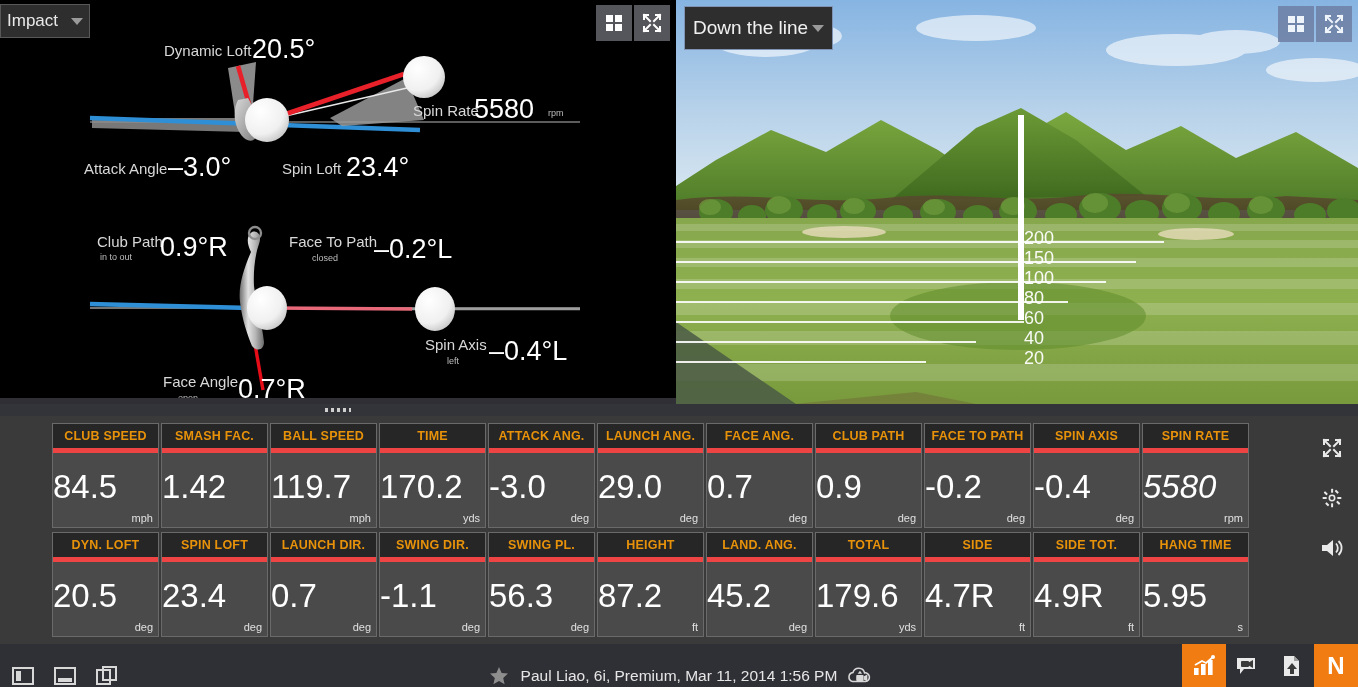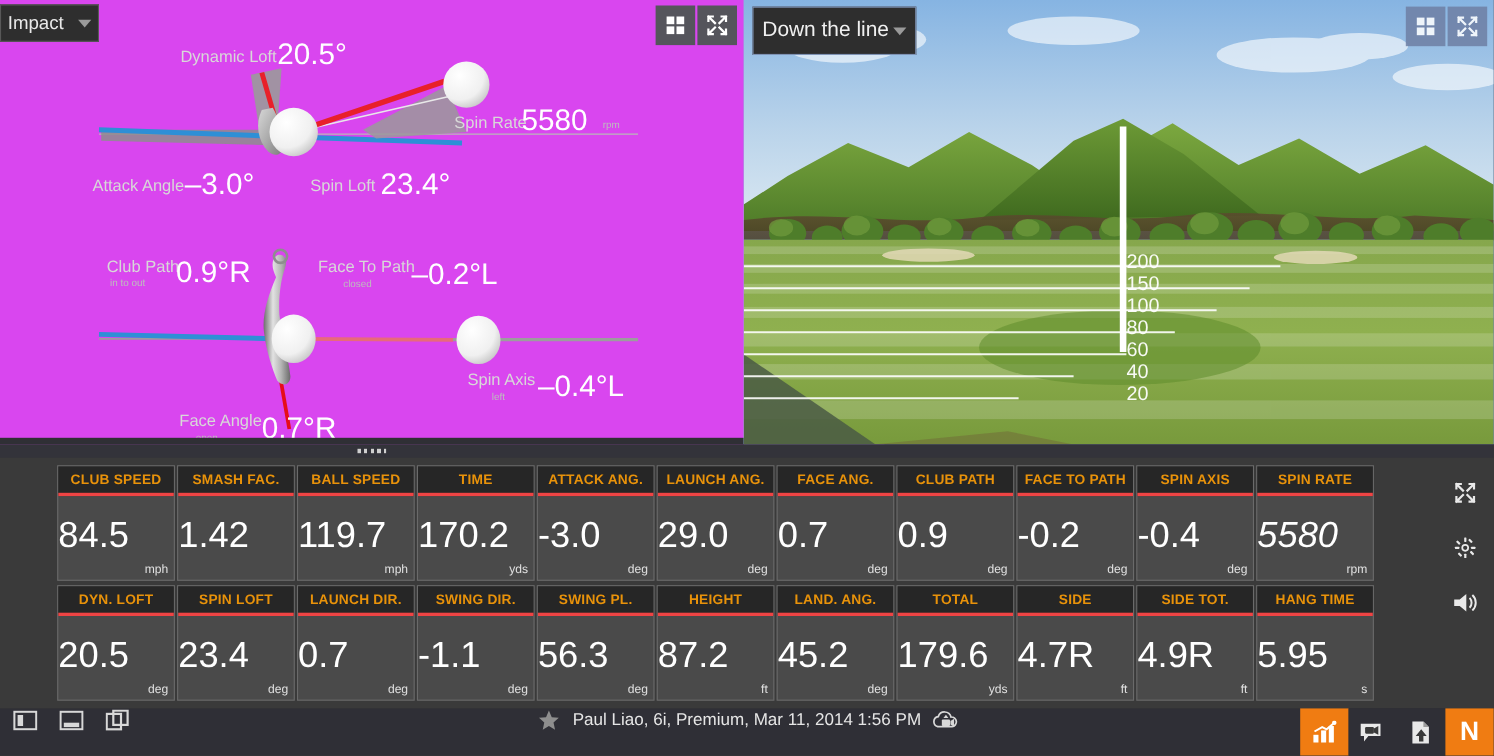--- a/index.html
+++ b/index.html
@@ -9,21 +9,21 @@
     font-family:"Liberation Sans","DejaVu Sans",sans-serif;
     color:#fff;
   }
 
   
   #top-area{position:absolute;left:0;top:0;width:1358px;height:410px;}
 
   
   #impact-panel{
     position:absolute;left:0;top:0;width:804px;height:404px;
-    background:#d946ef;overflow:hidden;
+    background:#000000;overflow:hidden;
   }
   #impact-panel::after{
     content:"";position:absolute;left:0;bottom:0;width:100%;height:6px;
     background:#2f2f35;
   }
 
   .view-select{
     position:absolute;left:0;top:4px;
     width:90px;height:34px;
     background:#2e2e2e;border:1px solid #585858;
@@ -99,21 +99,21 @@
     width:107px;height:105px;
     background:#4a4a4a;
     border:1px solid #6a6a6a;
     box-sizing:border-box;
     position:relative;
     display:flex;flex-direction:column;
   }
   .tile .thead{
     height:24px;background:#262626;
     display:flex;align-items:center;justify-content:center;
-    border-bottom:3px solid #ef4444;
+    border-bottom:5px solid #ef4444;
   }
   .tile .thead span{
     font-size:12.5px;font-weight:bold;color:#e8920a;
     letter-spacing:.2px;white-space:nowrap;
   }
   .tile .tbody{
     flex:1;position:relative;
     display:flex;align-items:center;justify-content:flex-start;
   }
   .tile .tval{
@@ -133,21 +133,21 @@
     padding-top:12px;box-sizing:border-box;
   }
   #right-strip .ricon{
     width:32px;height:32px;display:flex;align-items:center;justify-content:center;
     cursor:pointer;
   }
 
   
   #statusbar{
     position:absolute;left:0;bottom:0;width:1358px;height:43px;
-    background:#2f2f36;display:flex;align-items:flex-start;
+    background:#2f2f36;display:flex;align-items:flex-end;
   }
   #sb-left{display:flex;align-items:center;gap:16px;padding-left:10px;}
   .sbicon{width:26px;height:22px;display:flex;align-items:center;justify-content:center;cursor:pointer;}
   #sb-center{
     position:absolute;left:0;right:0;display:flex;align-items:center;
     justify-content:center;gap:9px;pointer-events:none;
   }
   #sb-center .startxt{font-size:15.5px;color:#e6e6e6;white-space:nowrap;}
   #sb-right{position:absolute;right:0;top:0;height:43px;display:flex;}
   .sbr{

